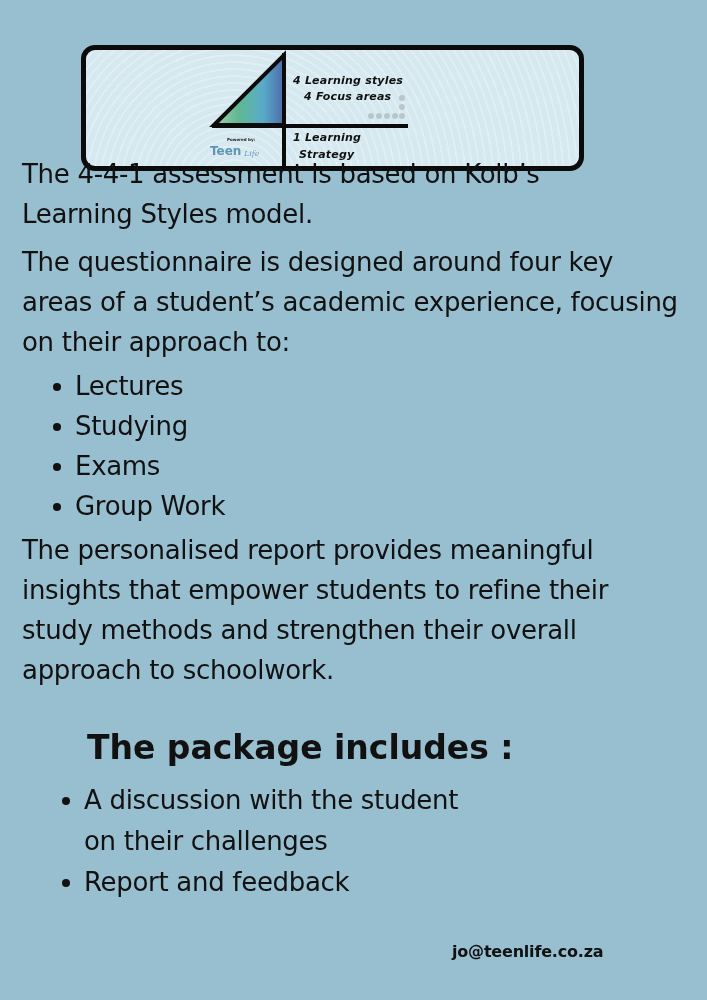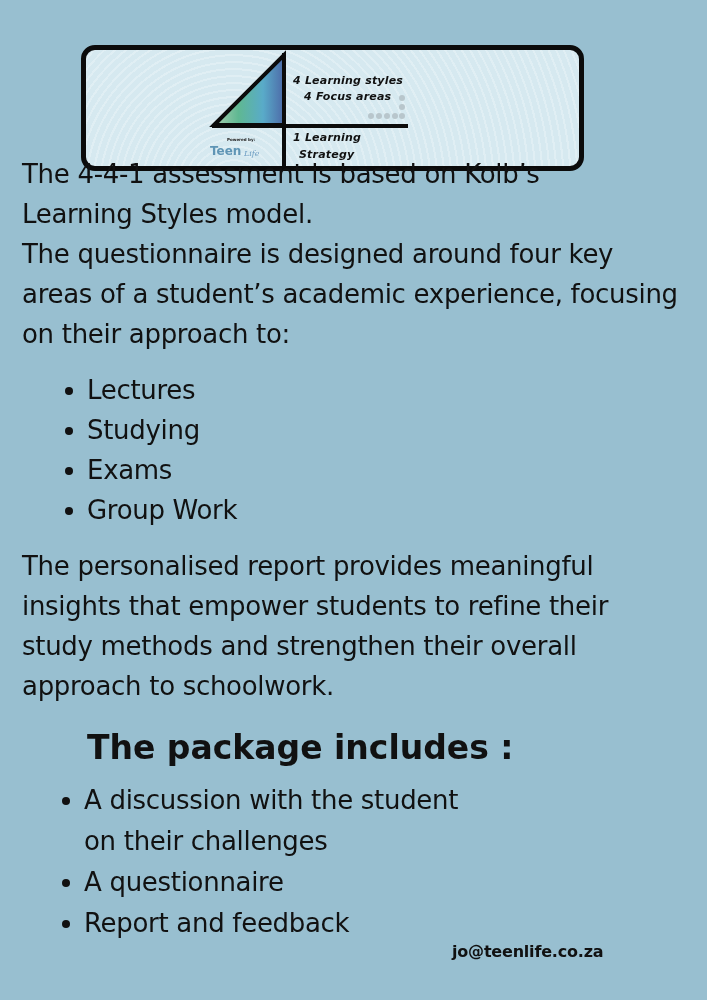--- a/index.html
+++ b/index.html
@@ -80,21 +80,21 @@
       width: 670px;
       font-size: 26px;
       line-height: 40px;
       letter-spacing: -0.3px;
     }
     .content p {
       margin: 0;
     }
     ul.focus {
       list-style: none;
-      margin: 16px;
+      margin: 4px;
       padding: 0 0 0 24px;
     }
     ul.focus li, ul.pkg li {
       position: relative;
       padding-left: 25px;
     }
     ul.focus li::before, ul.pkg li::before {
       content: "";
       position: absolute;
       left: 3px;
@@ -168,30 +168,29 @@
   <span class="banner-text bt3">1 Learning</span>
   <span class="banner-text bt4">Strategy</span>
   <span class="powered">Powered by:</span>
   <span class="teen">Teen</span>
   <span class="life">Life</span>
 </div>
 
 <div class="content">
   <p>The 4-4-1 assessment is based on Kolb’s</p>
   <p>Learning Styles model.</p>
-  <p style="width:660px;">The questionnaire is designed around four key areas of a student’s academic experience, focusing on their approach to:</p>
+  <p style="width:660px;margin-top:8px;">The questionnaire is designed around four key areas of a student’s academic experience, focusing on their approach to:</p>
   <ul class="focus">
     <li>Lectures</li>
     <li>Studying</li>
     <li>Exams</li>
     <li>Group Work</li>
   </ul>
   <p style="width:650px;">The personalised report provides meaningful insights that empower students to refine their study methods and strengthen their overall approach to schoolwork.</p>
 </div>
 
 <div class="pkg-title">The package includes :</div>
 <ul class="pkg">
   <li style="width:380px;">A discussion with the student on their challenges</li>
-  <li>A questionnaire</li>
   <li>Report and feedback</li>
 </ul>
 
 <a class="email">jo@teenlife.co.za</a>
 
 </body></html>

